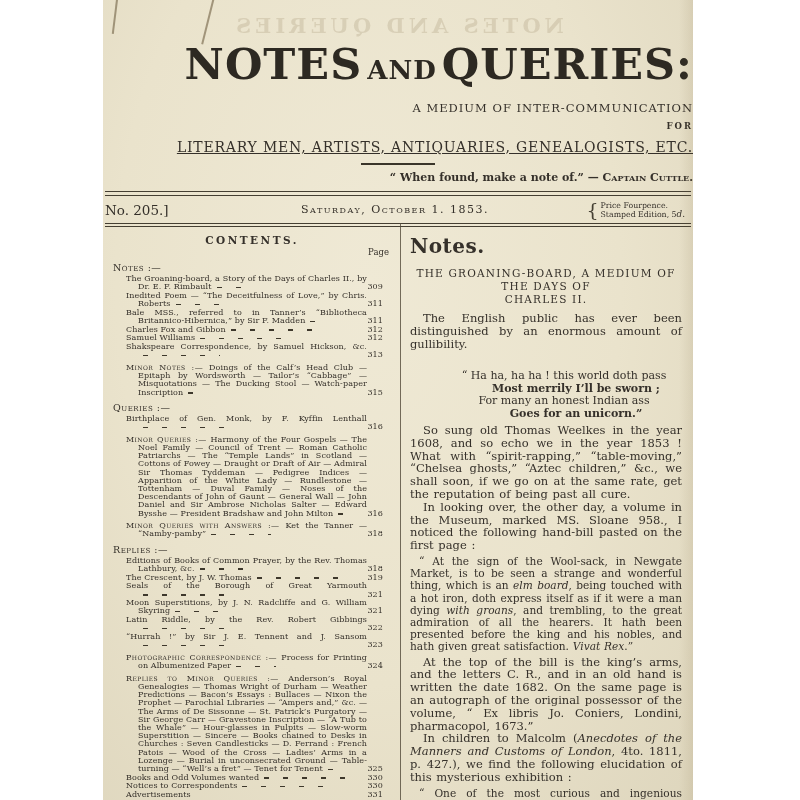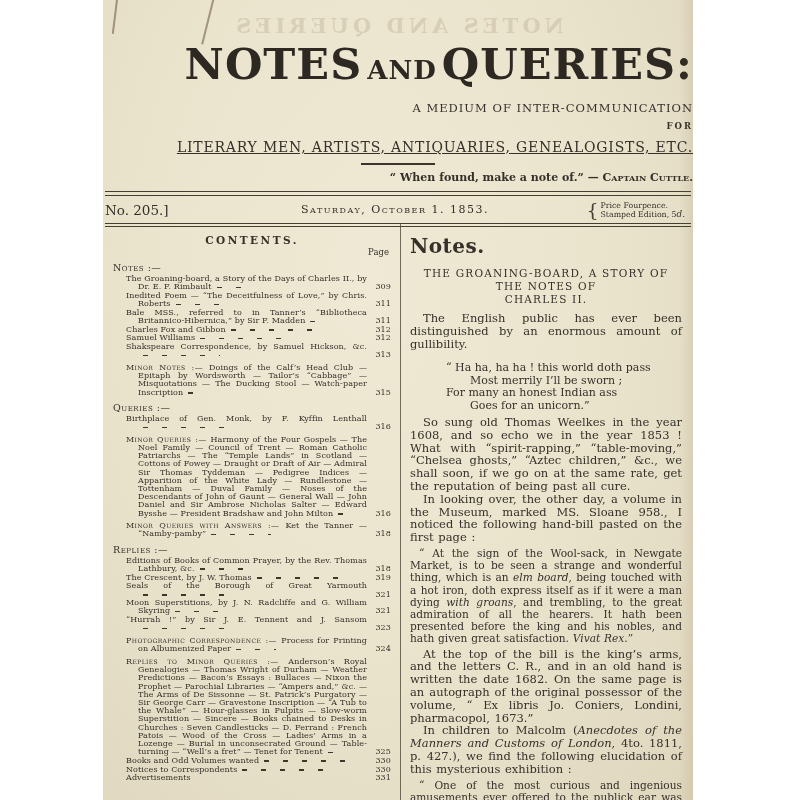--- a/index.html
+++ b/index.html
@@ -41,31 +41,31 @@
   .col-left{width:278px;}
   .col-right{flex:1;padding-left:19px;padding-right:2px;}
 
   .c-header{text-align:center;font-size:10.5px;font-weight:bold;letter-spacing:2.5px;}
   .c-page-label{text-align:right;font-size:8.5px;margin-top:1px;padding-right:2px;}
   .c-section-label{font-variant:small-caps;font-size:9.5px;letter-spacing:.5px;margin:5px 0 2px;}
   .entry{position:relative;font-size:8px;line-height:8.2px;letter-spacing:.1px;text-align:justify;
          padding-left:25px;padding-right:24px;text-indent:-12px;margin-bottom:.5px;}
   .entry.grp{margin-top:4.5px;}
   .entry .sc{font-variant:small-caps;letter-spacing:.4px;}
-  .e-page{position:absolute;right:0;bottom:0;font-size:8px;text-indent:0;}
+  .e-page{position:absolute;right:8px;bottom:0;font-size:8px;text-indent:0;}
   .leader{display:inline-block;height:1.5px;margin:0 0 1px 5px;
           background:repeating-linear-gradient(to right,#3e382c 0 5px,transparent 5px 19px);}
 
   .a-header{text-align:left;font-size:20px;font-weight:bold;letter-spacing:.5px;}
   .a-title{text-align:center;font-size:10.5px;letter-spacing:1.2px;line-height:13px;margin-top:9px;}
   .a-body{margin-top:6px;}
   .a-para{font-size:11.5px;line-height:12.8px;text-align:justify;text-indent:13px;margin:0;word-spacing:1px;}
   .a-quote{font-size:10.6px;line-height:12.2px;text-align:justify;text-indent:9px;margin:3px 0;word-spacing:.5px;}
-  .a-verse{margin:12px 0 4px 36px;font-size:11px;line-height:12.4px;}
-  .v-ind{padding-left:24px;}
+  .a-verse{margin:20px 0 4px 36px;font-size:11px;line-height:12.4px;text-align:center;}
+  .v-ind{padding-left:24px;font-weight:bold;}
 </style>
 </head>
 <body>
 
 <div class="canvas">
   <div class="page">
     <div class="tear tear1"></div>
     <div class="tear tear2"></div>
     <div class="ghost">NOTES AND QUERIES</div>
 
@@ -120,37 +120,38 @@
               <div class="entry"><span>Birthplace of Gen. Monk, by F. Kyffin Lenthall</span><span class="leader" style="width: 81.8px;"></span><span class="e-page">316</span></div>
               <div class="entry grp"><span class="sc">Minor Queries :— </span><span>Harmony of the Four Gospels — The Noel Family — Council of Trent — Roman Catholic Patriarchs — The “Temple Lands” in Scotland — Cottons of Fowey — Draught or Draft of Air — Admiral Sir Thomas Tyddeman — Pedigree Indices — Apparition of the White Lady — Rundlestone — Tottenham — Duval Family — Noses of the Descendants of John of Gaunt — General Wall — John Daniel and Sir Ambrose Nicholas Salter — Edward Bysshe — President Bradshaw and John Milton</span><span class="leader" style="width: 16px;"></span><span class="e-page">316</span></div>
               <div class="entry grp"><span class="sc">Minor Queries with Answers :— </span><span>Ket the Tanner — “Namby-pamby”</span><span class="leader" style="width: 59.7px;"></span><span class="e-page">318</span></div>
             </div>
             <div class="c-section">
               <div class="c-section-label">Replies :—</div>
               <div class="entry"><span>Editions of Books of Common Prayer, by the Rev. Thomas Lathbury, &amp;c.</span><span class="leader" style="width: 44.4px;"></span><span class="e-page">318</span></div>
               <div class="entry"><span>The Crescent, by J. W. Thomas</span><span class="leader" style="width: 95px;"></span><span class="e-page">319</span></div>
               <div class="entry"><span>Seals of the Borough of Great Yarmouth</span><span class="leader" style="width: 95px;"></span><span class="e-page">321</span></div>
               <div class="entry"><span>Moon Superstitions, by J. N. Radcliffe and G. William Skyring</span><span class="leader" style="width: 56.3px;"></span><span class="e-page">321</span></div>
+              <div class="entry"><span>Latin Riddle, by the Rev. Robert Gibbings</span><span class="leader" style="width: 90.3px;"></span><span class="e-page">322</span></div>
               <div class="entry"><span>“Hurrah !” by Sir J. E. Tennent and J. Sansom</span><span class="leader" style="width: 83.5px;"></span><span class="e-page">323</span></div>
               <div class="entry grp"><span class="sc">Photographic Correspondence :— </span><span>Process for Printing on Albumenized Paper</span><span class="leader" style="width: 39.3px;"></span><span class="e-page">324</span></div>
               <div class="entry grp"><span class="sc">Replies to Minor Queries :— </span><span>Anderson’s Royal Genealogies — Thomas Wright of Durham — Weather Predictions — Bacon’s Essays : Bullaces — Nixon the Prophet — Parochial Libraries — “Ampers and,” &amp;c. — The Arms of De Sissonne — St. Patrick’s Purgatory — Sir George Carr — Gravestone Inscription — “A Tub to the Whale” — Hour-glasses in Pulpits — Slow-worm Superstition — Sincere — Books chained to Desks in Churches : Seven Candlesticks — D. Ferrand : French Patois — Wood of the Cross — Ladies’ Arms in a Lozenge — Burial in unconsecrated Ground — Table-turning — “Well’s a fret” — Tenet for Tenent</span><span class="leader" style="width: 16px;"></span><span class="e-page">325</span></div>
             </div>
             <div class="c-section">
               <div class="entry"><span>Books and Odd Volumes wanted</span><span class="leader" style="width: 95px;"></span><span class="e-page">330</span></div>
               <div class="entry"><span>Notices to Correspondents</span><span class="leader" style="width: 95px;"></span><span class="e-page">330</span></div>
               <div class="entry"><span>Advertisements</span><span class="e-page">331</span></div>
             </div>
           </div>
 
       </div>
 
       <div class="col-right">
         <div class="a-header">Notes.</div>
         <div class="a-title">
-          <div>THE GROANING-BOARD, A STORY OF THE NOTES OF</div>
+          <div>THE GROANING-BOARD, A MEDIUM OF THE DAYS OF</div>
           <div>CHARLES II.</div>
         </div>
         <div class="a-body">
             <p class="a-para"><span>The English public has ever been distinguished by an enormous amount of gullibility.</span></p>
             <div class="a-verse">
               <div>“ Ha ha, ha ha ! this world doth pass</div>
               <div class="v-ind">Most merrily I’ll be sworn ;</div>
               <div>For many an honest Indian ass</div>
               <div class="v-ind">Goes for an unicorn.”</div>
             </div>

